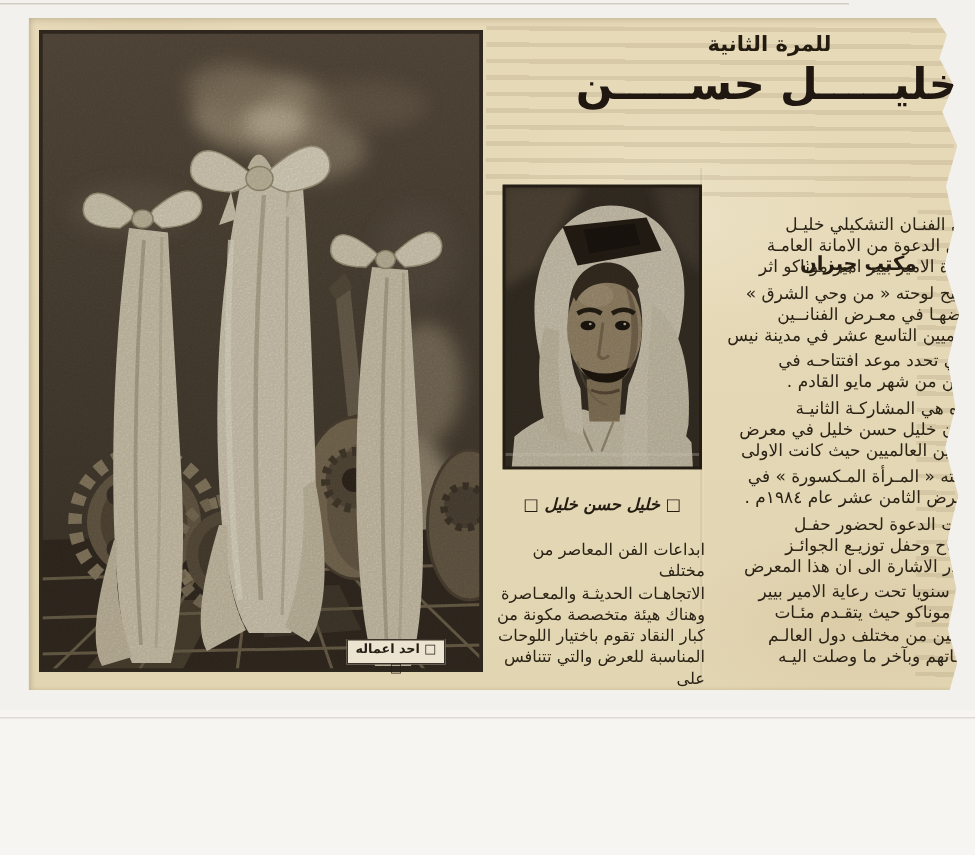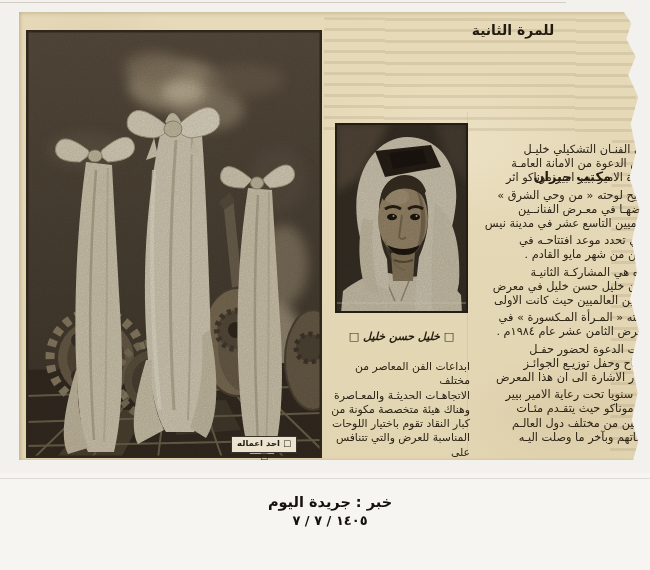--- a/index.html
+++ b/index.html
@@ -28,21 +28,21 @@
     position:absolute;opacity:.14;pointer-events:none;
     background:repeating-linear-gradient(to bottom, rgba(110,92,58,.9) 0 3px, transparent 3px 11px);
     transform:rotate(.3deg);
   }
   .ghost.g1{left:305px;top:6px;width:312px;height:118px;}
   .ghost.g2{left:592px;top:128px;width:26px;height:312px;}
   .crease-v{position:absolute;left:448px;top:100px;width:2px;height:344px;
     background:linear-gradient(to right, rgba(130,108,70,.28), rgba(255,250,235,.3));opacity:.7;}
 
   
-  .artwork{position:absolute;left:7px;top:18px;width:296px;height:428px;}
+  .artwork{position:absolute;left:7px;top:8px;width:296px;height:428px;}
   .portrait{position:absolute;left:316px;top:111px;width:133px;height:190px;}
   .artwork svg,.portrait svg{display:block;width:100%;height:100%;}
 
   .art-caption{
     position:absolute;left:205px;top:406px;width:64px;height:15px;
     background:#ece4d0;border:1px solid #3c332a;
     font-size:8.5px;font-weight:bold;color:#241d13;
     text-align:center;line-height:13px;direction:rtl;
   }
 
@@ -188,20 +188,21 @@
           <path d="M238,148 Q262,126 268,141 Q272,156 244,158 Q239,154 237,150 Z" fill="#dcd3bc" stroke="#a89d82" stroke-width="1"></path>
           <ellipse cx="231" cy="153" rx="6.5" ry="6" fill="#c5bba1" stroke="#9a8f74" stroke-width="1"></ellipse>
         </g>
         <rect width="296" height="428" filter="url(#aw-grain)" opacity=".15"></rect>
         <rect x="1" y="1" width="294" height="426" fill="none" stroke="#2e271e" stroke-width="3"></rect>
       </svg>
       <div class="art-caption">□ احد اعماله □</div>
     </div>
 
     <div class="kicker">للمرة الثانية</div>
+    <div class="headline1">خليـــــل حســـــن</div>
     <div class="byline">مكتب جيزان</div>
 
     <div class="portrait">
       <svg viewBox="0 0 133 190" preserveAspectRatio="none">
         <defs>
           <filter id="pt-grain">
               <feTurbulence type="fractalNoise" baseFrequency="0.85" numOctaves="2"></feTurbulence>
               <feColorMatrix type="matrix" values="0 0 0 0 0  0 0 0 0 0  0 0 0 0 0  .6 .6 .6 0 0"></feColorMatrix>
             </filter>
           <filter id="pt-soft" x="-40%" y="-40%" width="180%" height="180%">
@@ -267,17 +268,13 @@
     </div>
 
     <div class="col-mid">ابداعات الفن المعاصر من مختلف
 الاتجاهـات الحديثـة والمعـاصرة
 وهناك هيئة متخصصة مكونة من
 كبار النقاد تقوم باختيار اللوحات
 المناسبة للعرض والتي تتنافس على
 عشر جوائز كبرى في هذا المعرض .</div>
   </div>
 
-  <div class="page-caption">
-    <div class="src">خبر : جريدة اليوم</div>
-    <div class="date">١٤٠٥ / ٧ / ٧</div>
-  </div>
 </div>
 
 </body></html>

